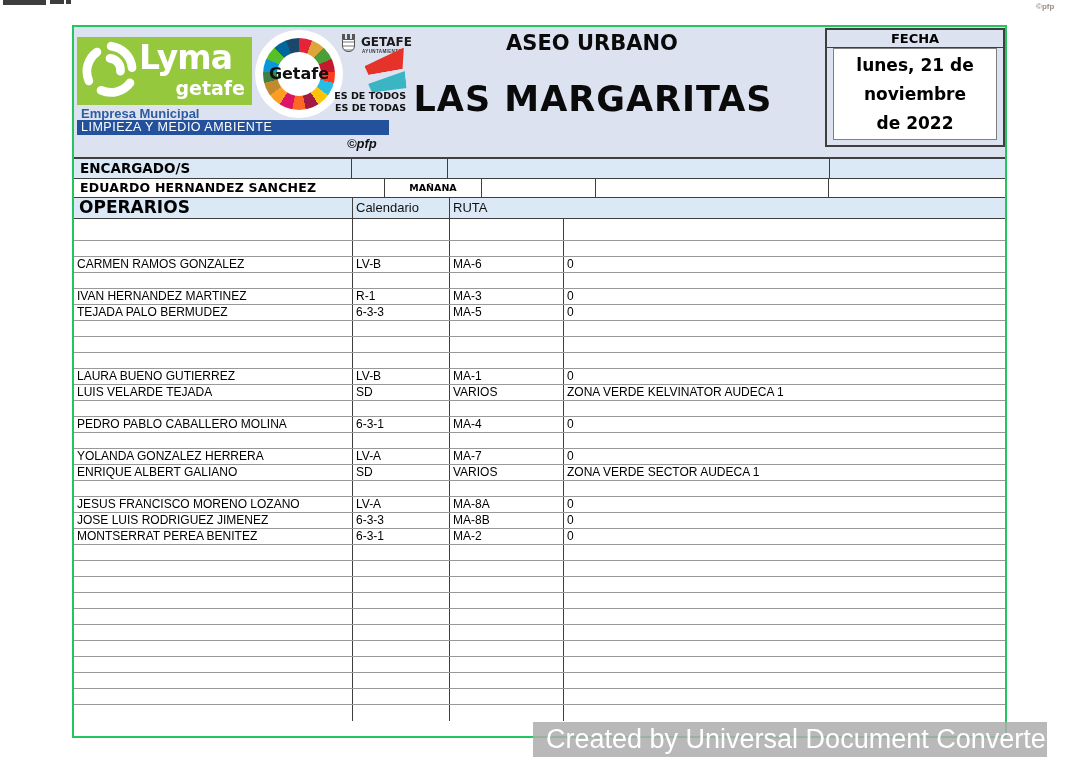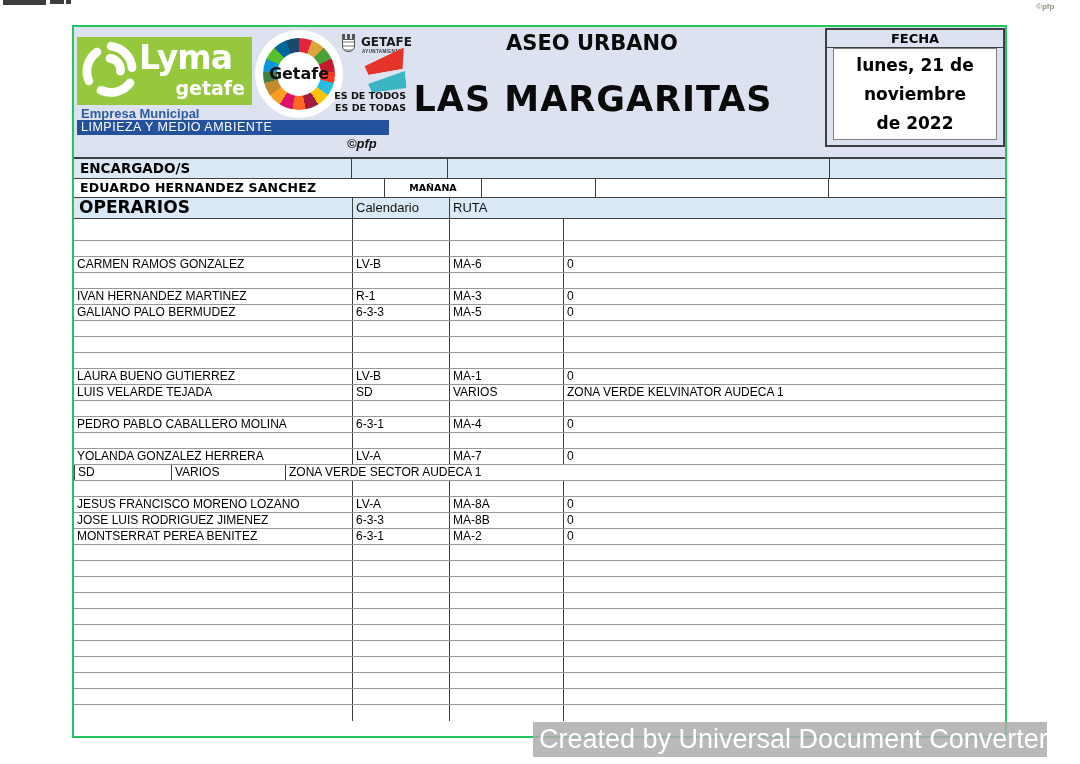--- a/index.html
+++ b/index.html
@@ -109,21 +109,21 @@
   .trow.tall{height:22px;}
   .trow:last-child{border-bottom:none;}
   .tcell{box-sizing:border-box;border-left:1px solid #3f3f3f;font-size:12px;
          line-height:15px;padding-left:3px;overflow:hidden;white-space:nowrap;}
   .tcell.c0{border-left:none;width:278px;}
   .tcell.c1{width:97px;} .tcell.c2{width:114px;} .tcell.c3{flex:1;}
 
   
   .watermark{position:absolute;left:533px;top:722px;width:514px;height:35px;
              background:rgba(173,173,173,.85);color:#fff;font-size:27px;line-height:35px;
-             padding-left:6px;box-sizing:border-box;white-space:nowrap;}
+             padding-left:13px;box-sizing:border-box;white-space:nowrap;}
 </style>
 </head>
 <body>
 
 <div class="sheet">
 
   <div class="artifact" style="left:3px;top:0;width:43px;height:5px;"></div>
   <div class="artifact" style="left:50px;top:0;width:14px;height:4px;"></div>
   <div class="artifact" style="left:66px;top:0;width:5px;height:4px;"></div>
   <div class="pfp-tiny">©pfp</div>
@@ -227,21 +227,21 @@
           <div class="tcell c2"></div>
           <div class="tcell c3"></div>
         </div>
         <div class="trow">
           <div class="tcell c0">IVAN HERNANDEZ MARTINEZ</div>
           <div class="tcell c1">R-1</div>
           <div class="tcell c2">MA-3</div>
           <div class="tcell c3">0</div>
         </div>
         <div class="trow">
-          <div class="tcell c0">GALIANO PALO BERMUDEZ</div>
+          <div class="tcell c0">TEJADA PALO BERMUDEZ</div>
           <div class="tcell c1">6-3-3</div>
           <div class="tcell c2">MA-5</div>
           <div class="tcell c3">0</div>
         </div>
         <div class="trow">
           <div class="tcell c0"></div>
           <div class="tcell c1"></div>
           <div class="tcell c2"></div>
           <div class="tcell c3"></div>
         </div>
@@ -287,20 +287,21 @@
           <div class="tcell c2"></div>
           <div class="tcell c3"></div>
         </div>
         <div class="trow">
           <div class="tcell c0">YOLANDA GONZALEZ HERRERA</div>
           <div class="tcell c1">LV-A</div>
           <div class="tcell c2">MA-7</div>
           <div class="tcell c3">0</div>
         </div>
         <div class="trow">
+          <div class="tcell c0">ENRIQUE ALBERT GALIANO</div>
           <div class="tcell c1">SD</div>
           <div class="tcell c2">VARIOS</div>
           <div class="tcell c3">ZONA VERDE SECTOR AUDECA 1</div>
         </div>
         <div class="trow">
           <div class="tcell c0"></div>
           <div class="tcell c1"></div>
           <div class="tcell c2"></div>
           <div class="tcell c3"></div>
         </div>

